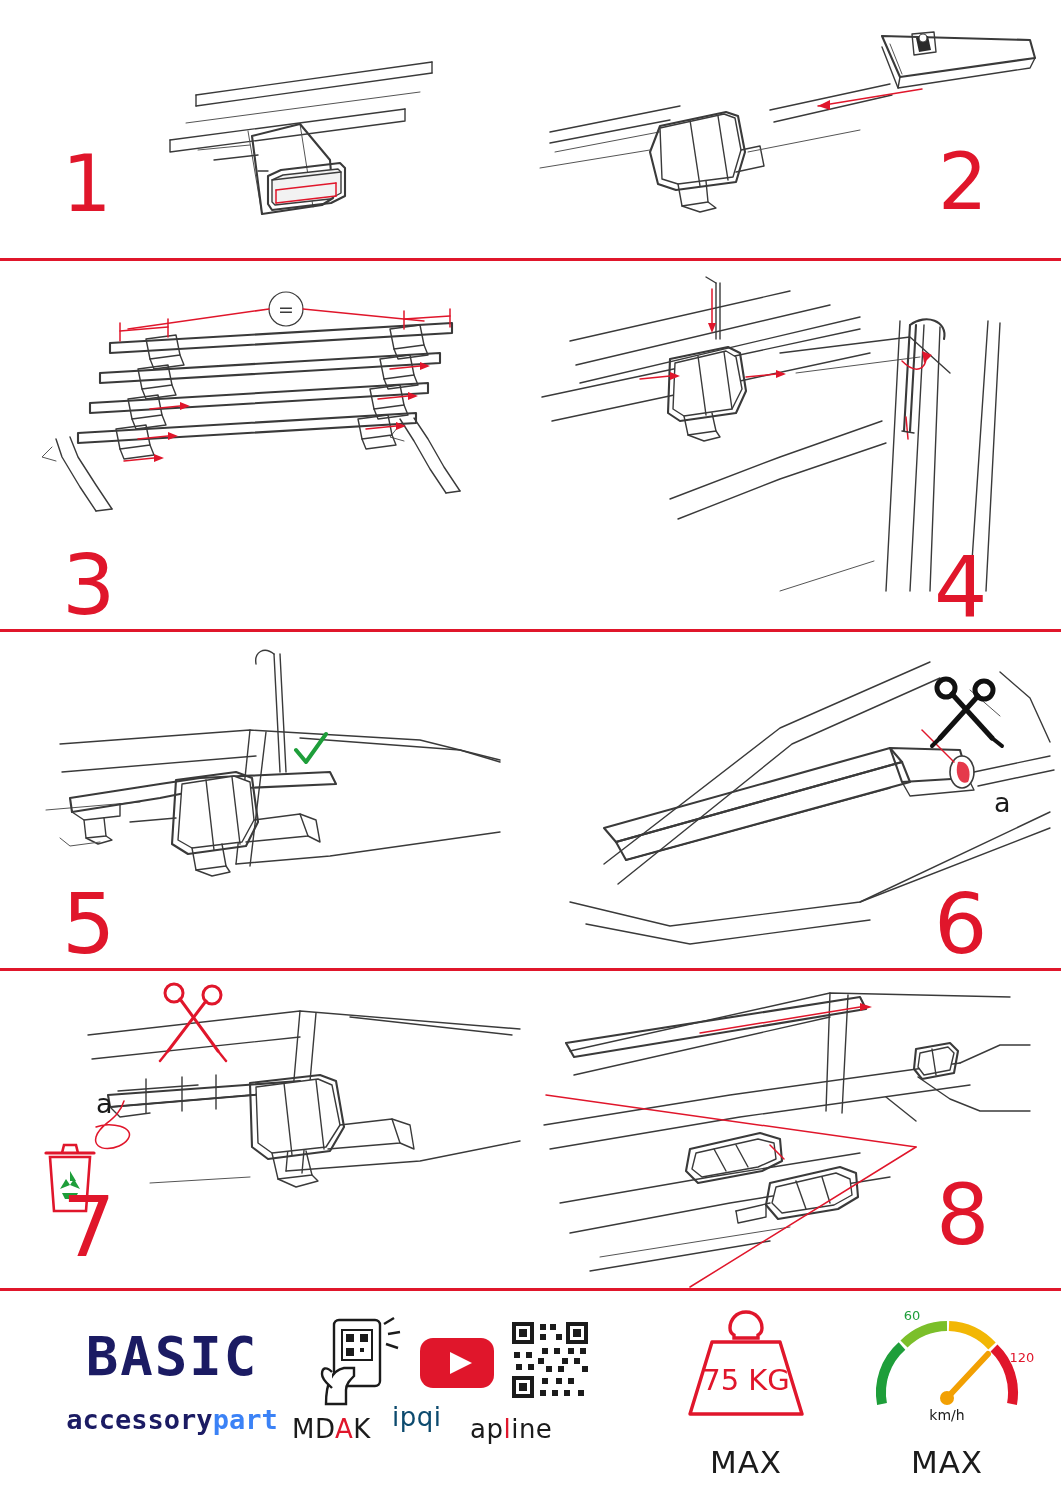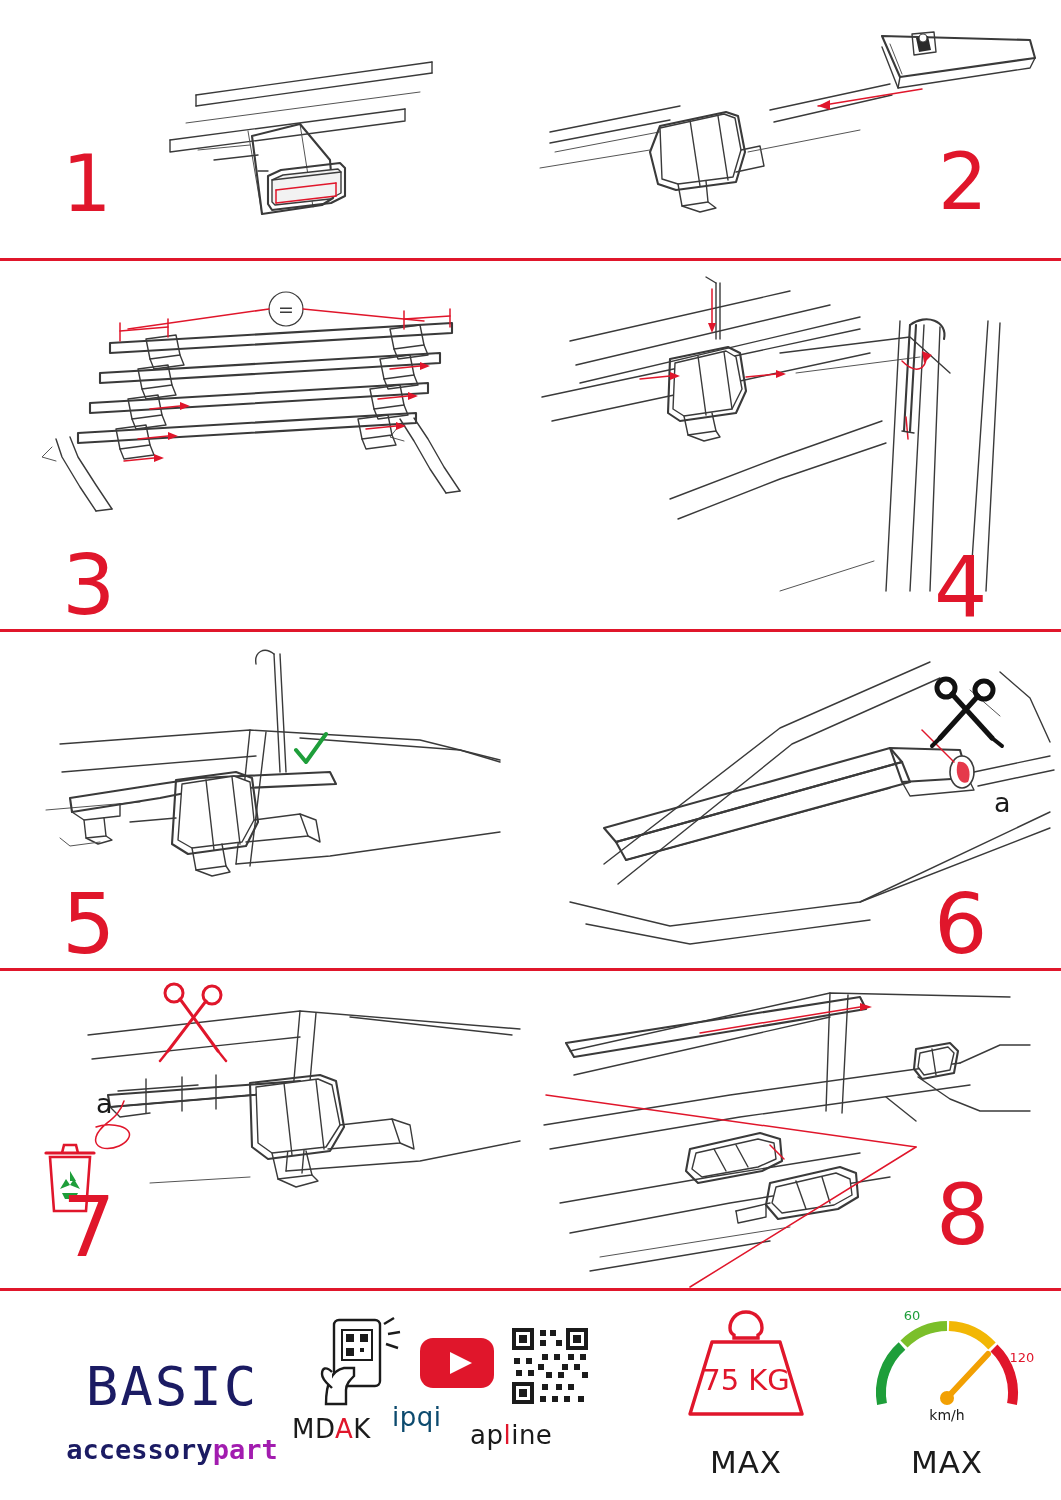--- a/index.html
+++ b/index.html
@@ -29,28 +29,28 @@
   .redf{fill:#e0162b;}
   .grey{fill:#f2f2f2;}
   .white{fill:#ffffff;}
   .dark{fill:#2b2b2b;}
   .green{fill:none;stroke:#1e9e3a;stroke-width:4;stroke-linecap:round;stroke-linejoin:round;}
 
   
   .footer{position:absolute;left:0;top:1290px;width:1061px;height:210px;}
   .brandblock{position:absolute;left:62px;top:38px;width:220px;text-align:center;}
   .brand-basic{
-    font-family:"DejaVu Sans Mono", monospace;font-weight:normal;
-    font-size:54px;letter-spacing:2px;color:#1b1b63;line-height:58px;margin-top:30px;
+    font-family:"DejaVu Sans Mono", monospace;font-weight:bold;
+    font-size:54px;letter-spacing:2px;color:#1b1b63;line-height:58px;
   }
   .brand-accessory{
     font-family:"DejaVu Sans Mono", monospace;font-weight:bold;font-size:27px;
     color:#1b1b63;margin-top:18px;letter-spacing:0px;
   }
-  .brand-accessory .part{color:#a21caf;}
+  .brand-accessory .part{color:#3b82f6;}
 
   .logo{position:absolute;}
   .logo .cap{
     font-family:"DejaVu Sans", sans-serif;font-size:26px;margin-top:10px;letter-spacing:0.5px;
   }
   .mdak .cap{color:#1b1b1b;font-weight:400;}
   .mdak .cap .a{color:#e0162b;}
   .ipqi .cap{color:#0c4a6e;}
   .apline .cap{color:#1b1b1b;}
   .apline .cap .l{color:#e0162b;}
@@ -442,21 +442,21 @@
     </div>
 
     <div class="logo ipqi" style="left:392px;top:40px;width:130px;">
       <svg width="130" height="62" viewBox="0 0 130 62">
         <rect x="28" y="8" width="74" height="50" rx="13" fill="#e0162b"></rect>
         <path d="M58 22 L80 33 L58 44 Z" fill="#ffffff"></path>
       </svg>
       <div class="cap">ipqi</div>
     </div>
 
-    <div class="logo apline" style="left:470px;top:32px;width:160px;">
+    <div class="logo apline" style="left:470px;top:26px;width:160px;">
       <svg width="160" height="88" viewBox="0 0 160 88">
         <g fill="#1b1b1b" transform="translate(42,6)">
           <rect x="0" y="0" width="22" height="22"></rect>
             <rect x="4" y="4" width="14" height="14" fill="#fff"></rect>
             <rect x="7" y="7" width="8" height="8" fill="#1b1b1b"></rect>
           <rect x="54" y="0" width="22" height="22"></rect>
             <rect x="58" y="4" width="14" height="14" fill="#fff"></rect>
             <rect x="61" y="7" width="8" height="8" fill="#1b1b1b"></rect>
           <rect x="0" y="54" width="22" height="22"></rect>
             <rect x="4" y="58" width="14" height="14" fill="#fff"></rect>

